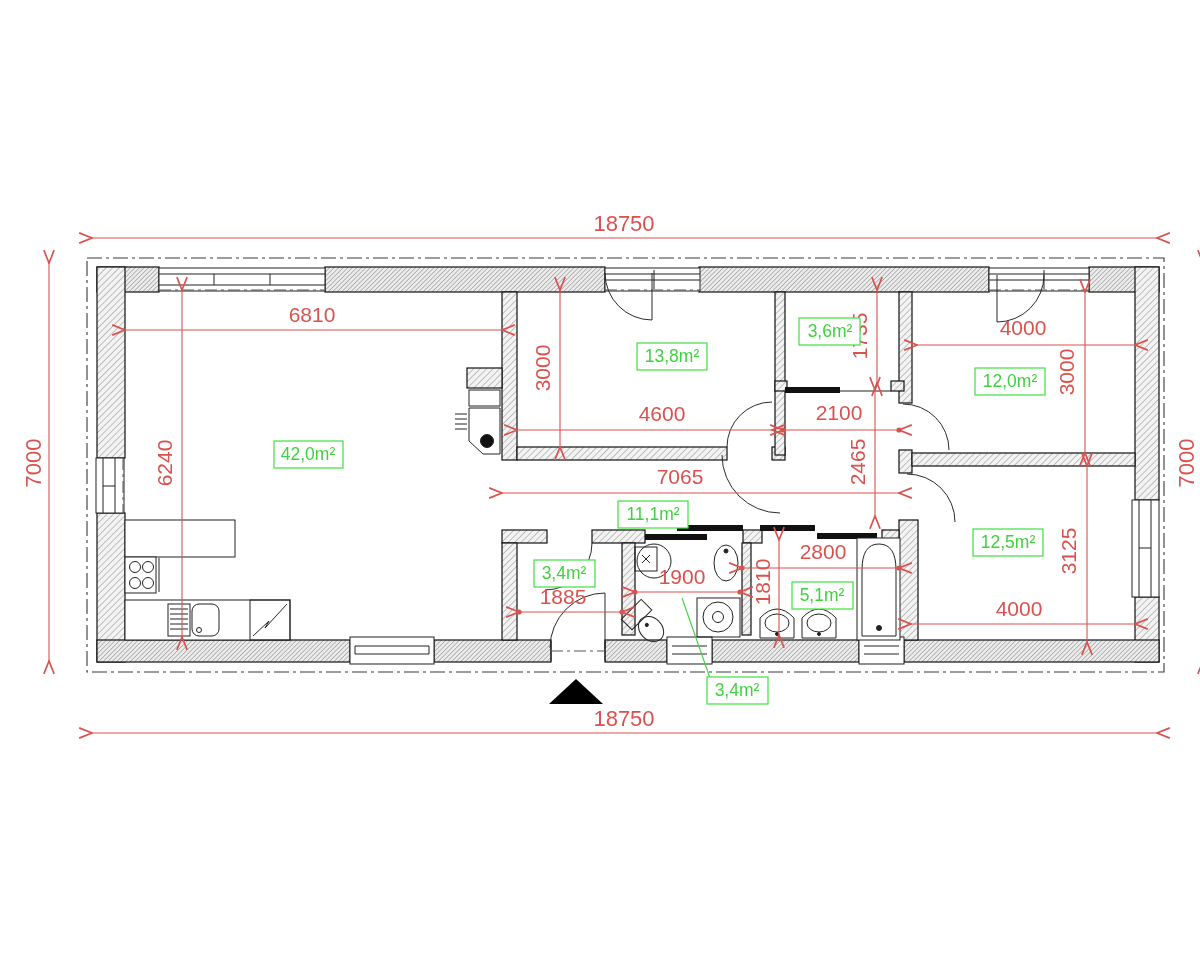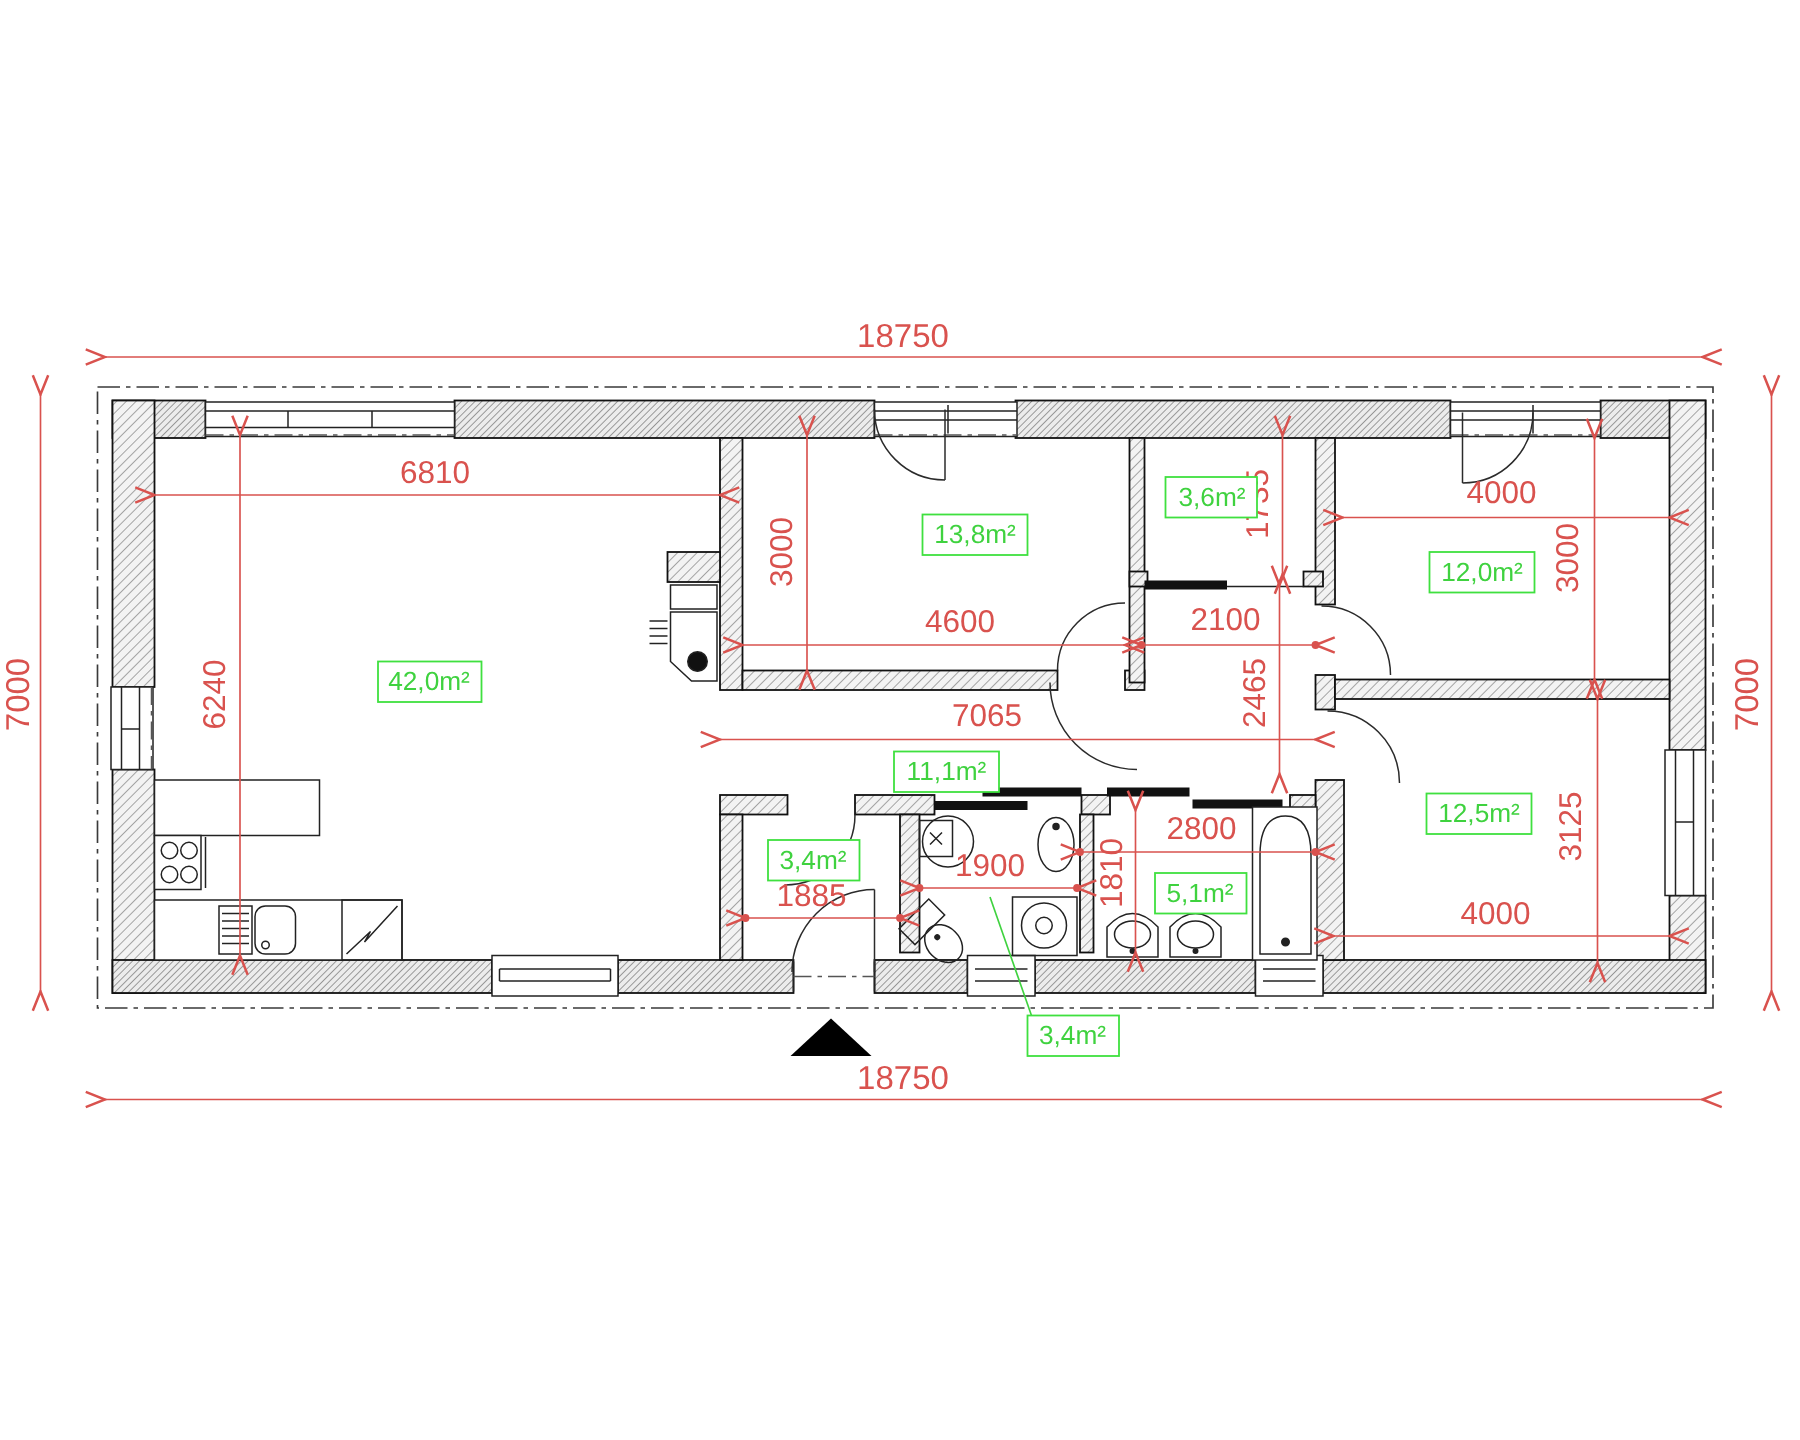--- a/index.html
+++ b/index.html
@@ -1,17 +1,17 @@
 <!DOCTYPE html>
 <html><head>
 <meta charset="utf-8">
 <style>
   html,body{margin:0;padding:0;background:#ffffff;}
   body{font-family:"Liberation Sans", sans-serif;}
-  #stage{width:973px;height:960px;position:relative;background:#fff;}
+  #stage{width:973px;height:960px;position:relative;background:#fff;margin-left:22px;}
   svg{display:block;}
   text{font-family:"Liberation Sans", sans-serif;}
   .dim{fill:#d9524e;font-size:21px;letter-spacing:0px;}
   .dimbig{fill:#d9524e;font-size:22px;}
   .area{fill:#3fd23f;font-size:17.5px;}
   .wallstroke{stroke:#111;stroke-width:1.2;}
 </style>
 </head>
 <body>
 

